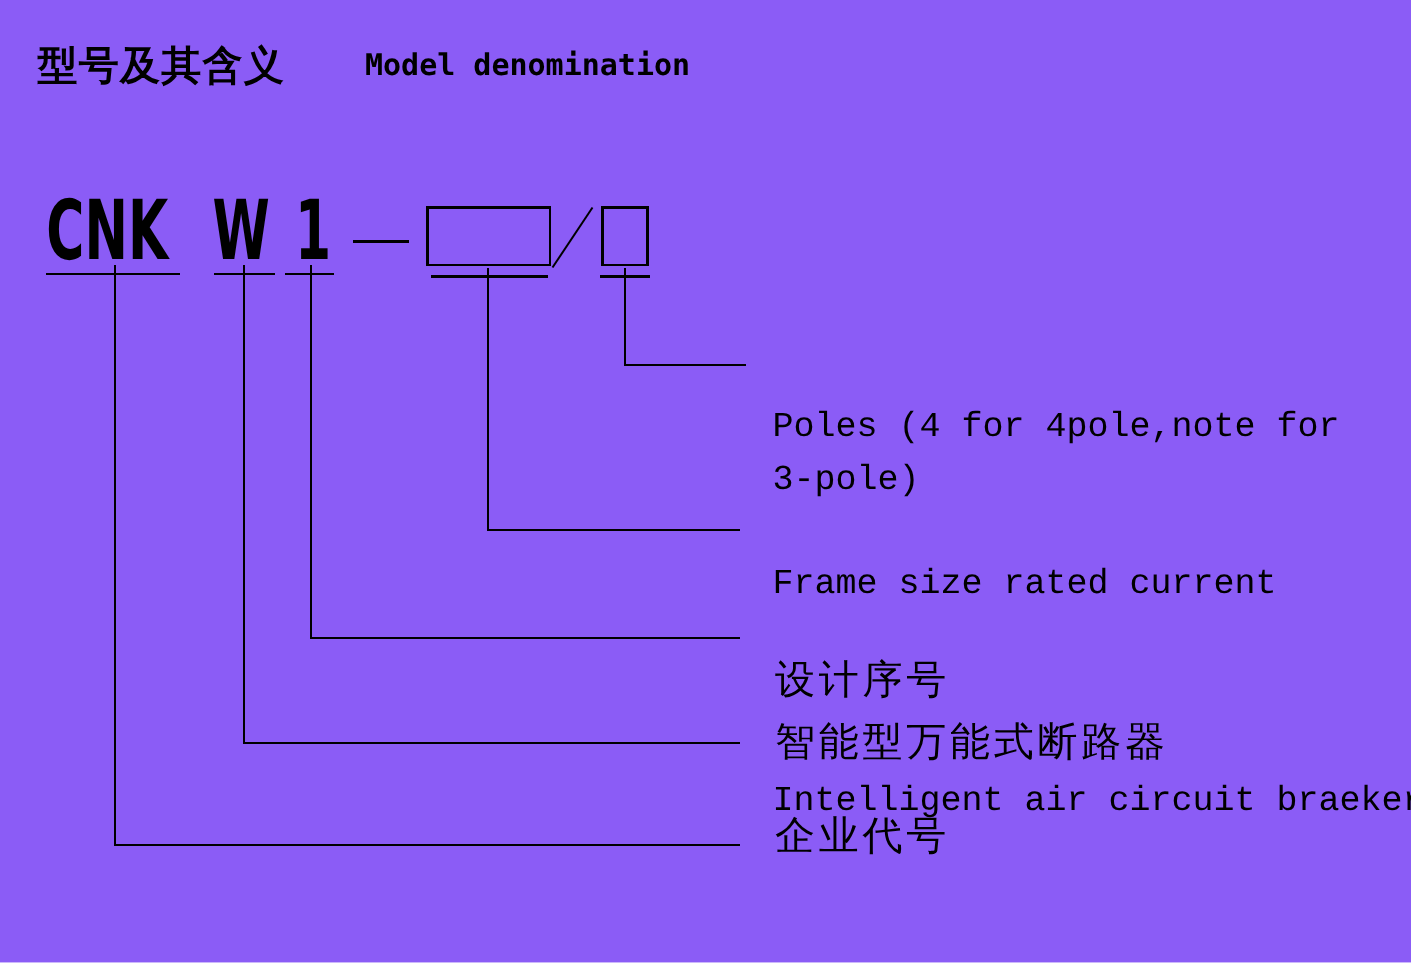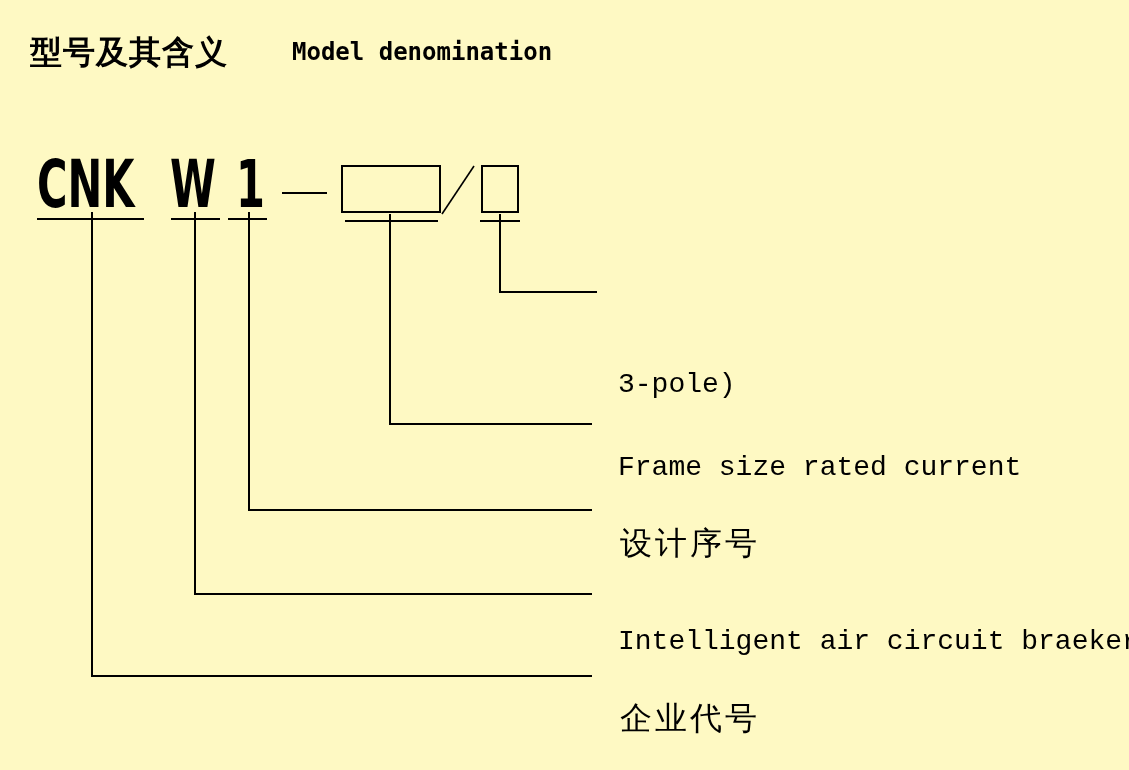--- a/index.html
+++ b/index.html
@@ -1,19 +1,19 @@
 <!DOCTYPE html>
 <html><head>
 <meta charset="utf-8">
 <style>
   html,body{margin:0;padding:0;background:#ffffff;}
   .canvas{
     position:relative;
     width:1129px;height:770px;
-    background:#fef9c3;
+    background:#8b5cf6;
     overflow:hidden;
     color:#000;
     font-family:"Liberation Serif", serif;
   }
   .abs{position:absolute;white-space:nowrap;line-height:1;}
   .title-cn{
     left:30px;top:36px;
     font-family:"Liberation Sans", sans-serif;
     font-weight:700;font-size:32px;letter-spacing:1px;
   }
@@ -71,23 +71,25 @@
     <line x1="345" y1="221" x2="438" y2="221" stroke-width="2"></line>
     <line x1="480" y1="221" x2="520" y2="221" stroke-width="2"></line>
 
     <polyline points="500,214 500,292 597,292" stroke-width="1.6"></polyline>
     <polyline points="390,214 390,424 592,424" stroke-width="1.6"></polyline>
     <polyline points="249,212 249,510 592,510" stroke-width="1.6"></polyline>
     <polyline points="195,212 195,594 592,594" stroke-width="1.6"></polyline>
     <polyline points="92,212 92,676 592,676" stroke-width="1.6"></polyline>
   </svg>
 
+  <div class="abs lab-en" style="top:329px">Poles (4 for 4pole,note for</div>
   <div class="abs lab-en" style="top:371px">3-pole)</div>
 
   <div class="abs lab-en" style="top:454px">Frame size rated current</div>
 
   <div class="abs lab-cn" style="top:527px">设计序号</div>
 
+  <div class="abs lab-cn" style="top:577px">智能型万能式断路器</div>
   <div class="abs lab-en" style="top:628px">Intelligent air circuit braeker</div>
 
-  <div class="abs lab-cn" style="top:702px">企业代号</div>
+  <div class="abs lab-cn" style="top:652px">企业代号</div>
 
 </div>
 
 </body></html>

